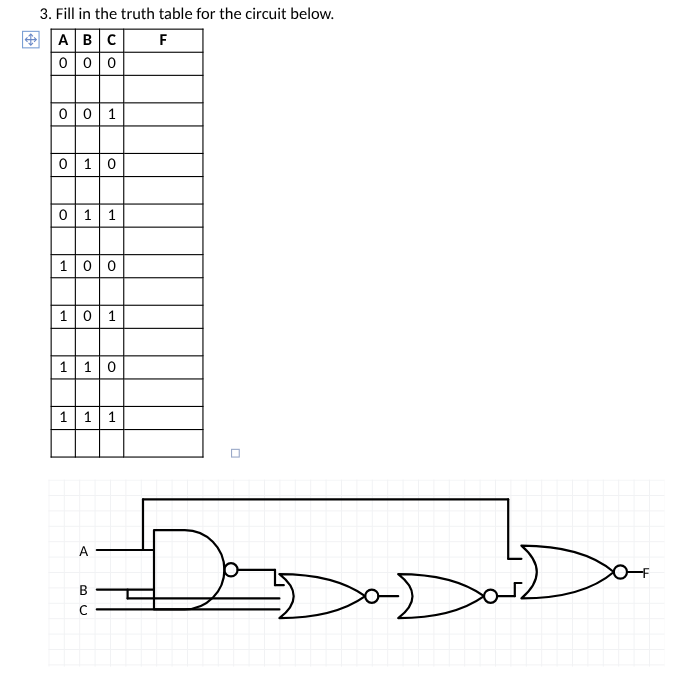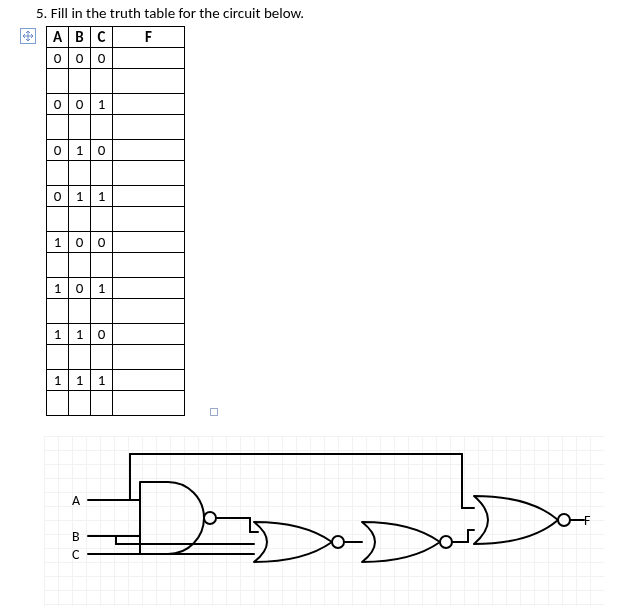--- a/index.html
+++ b/index.html
@@ -86,21 +86,21 @@
   }
   .lbl {
     position: absolute;
     font-size: 14px;
     color: #000;
   }
 </style>
 </head>
 <body>
 
-<div class="prompt">5. Fill in the truth table for the circuit below.</div>
+<div class="prompt">3. Fill in the truth table for the circuit below.</div>
 
 <div class="anchor-icon">
   <svg width="12" height="12" viewBox="0 0 12 12">
     <g stroke="#6a89c7" stroke-width="1" fill="none">
       <line x1="6" y1="1" x2="6" y2="11"></line>
       <line x1="1" y1="6" x2="11" y2="6"></line>
       <polyline points="4,3 6,1 8,3"></polyline>
       <polyline points="4,9 6,11 8,9"></polyline>
       <polyline points="3,4 1,6 3,8"></polyline>
       <polyline points="9,4 11,6 9,8"></polyline>

